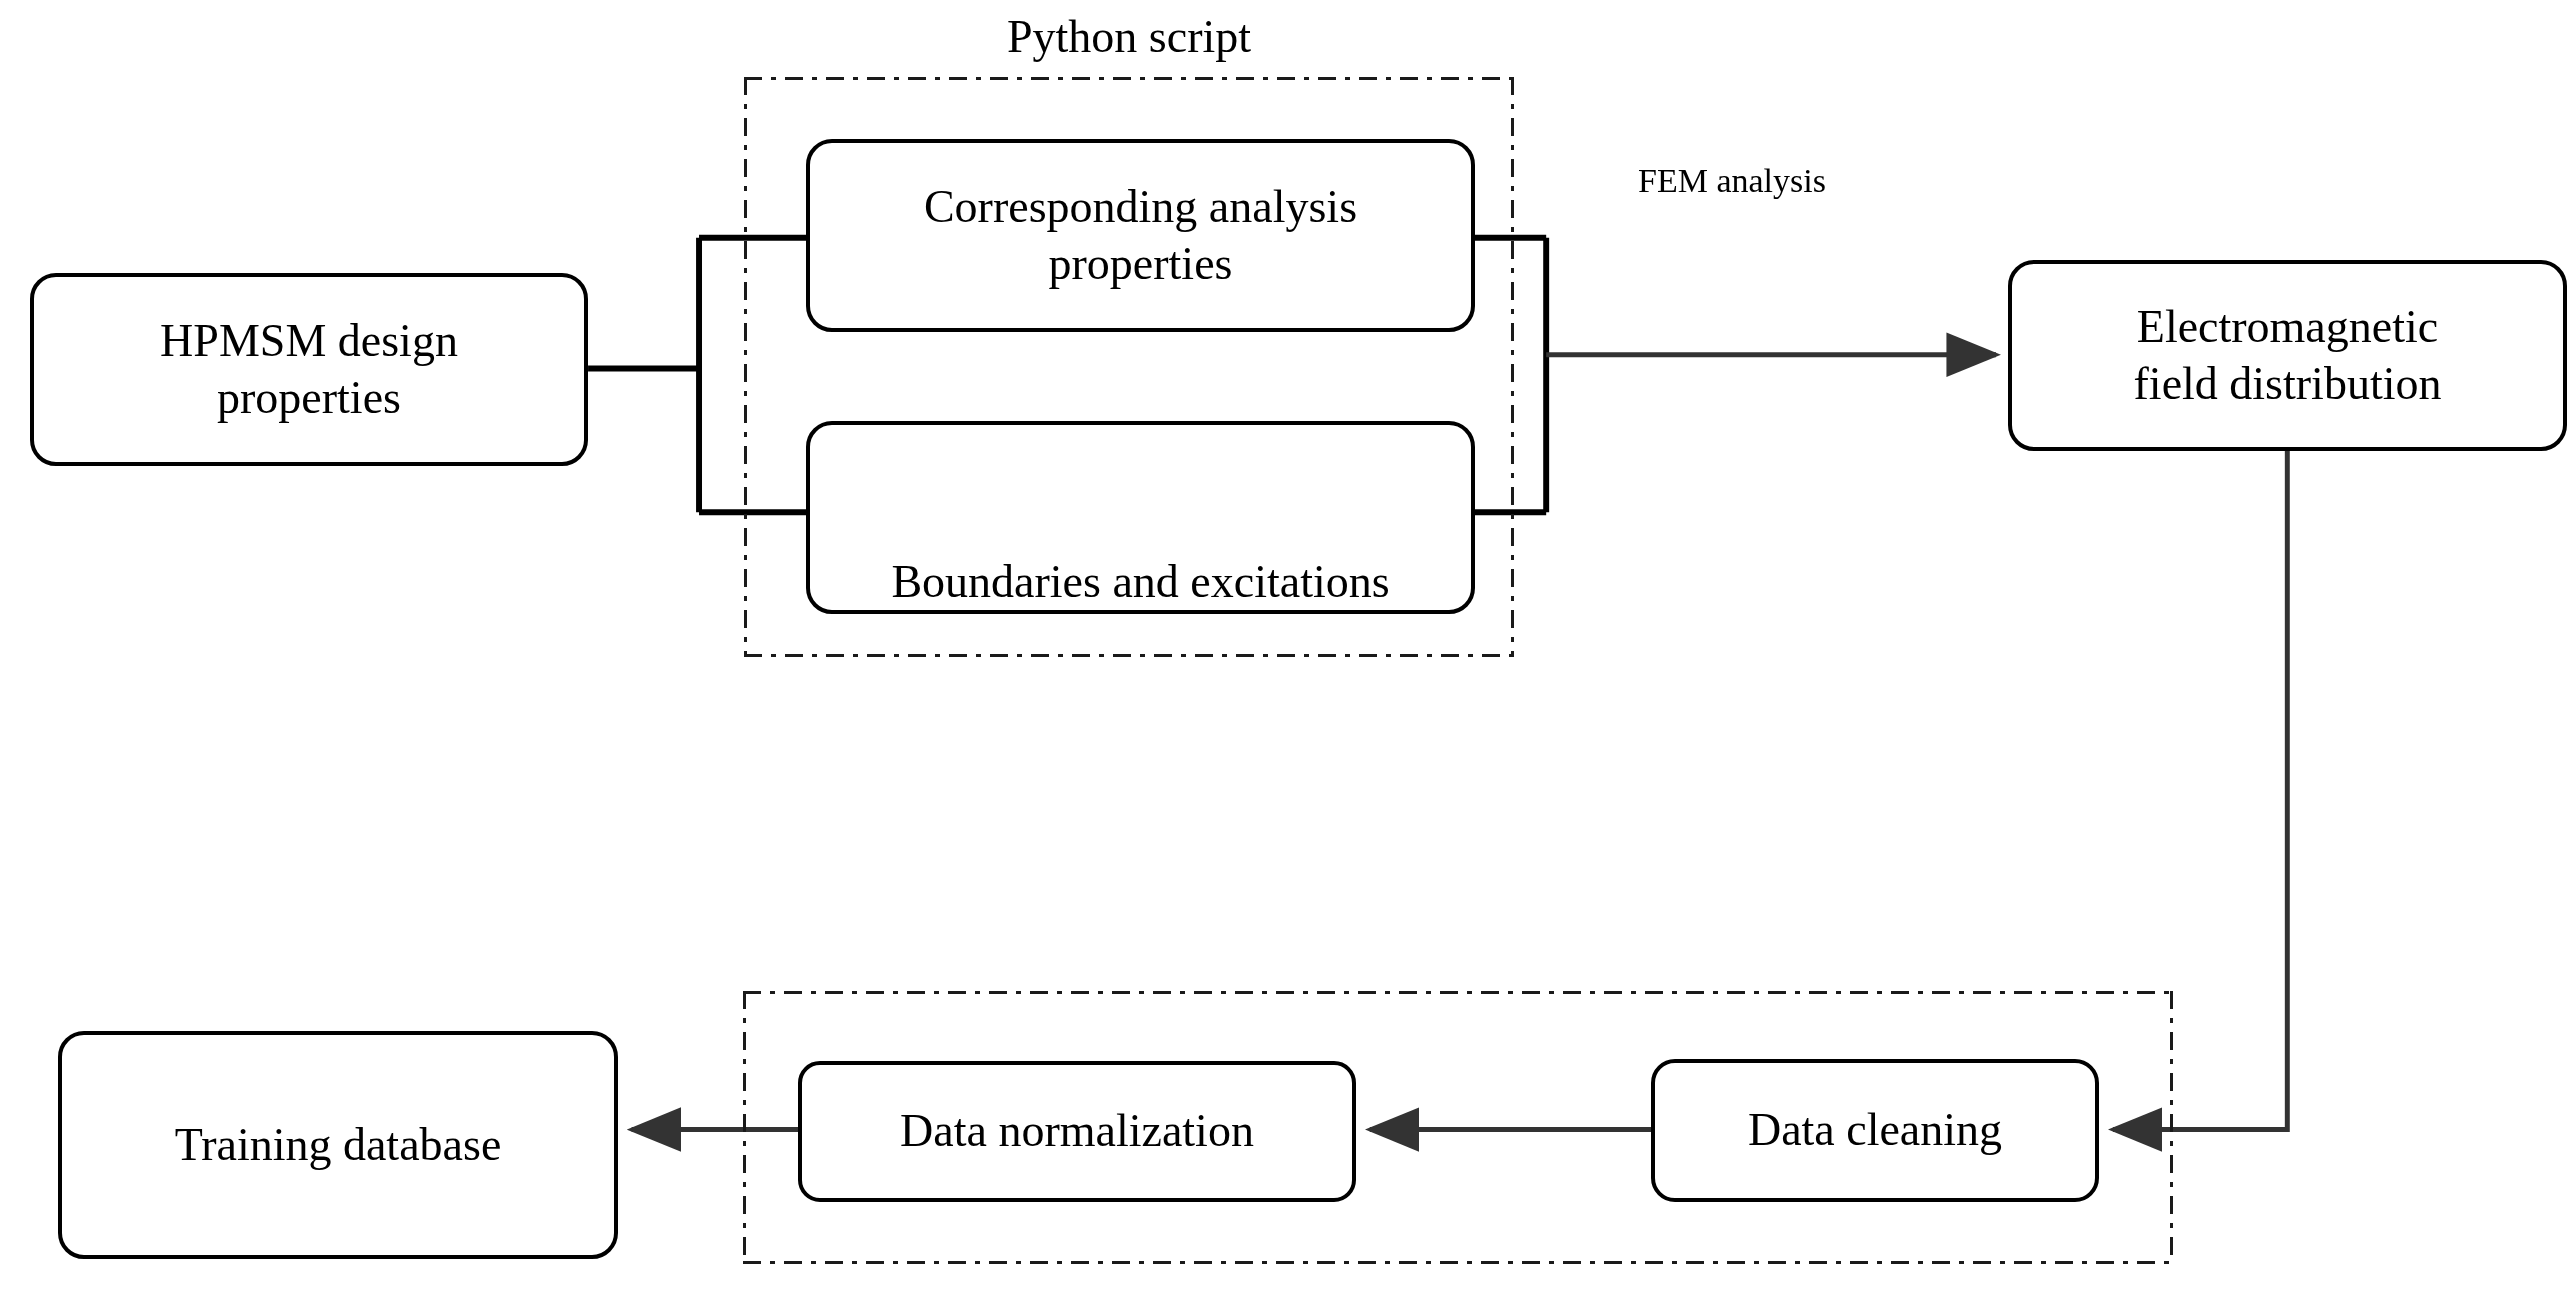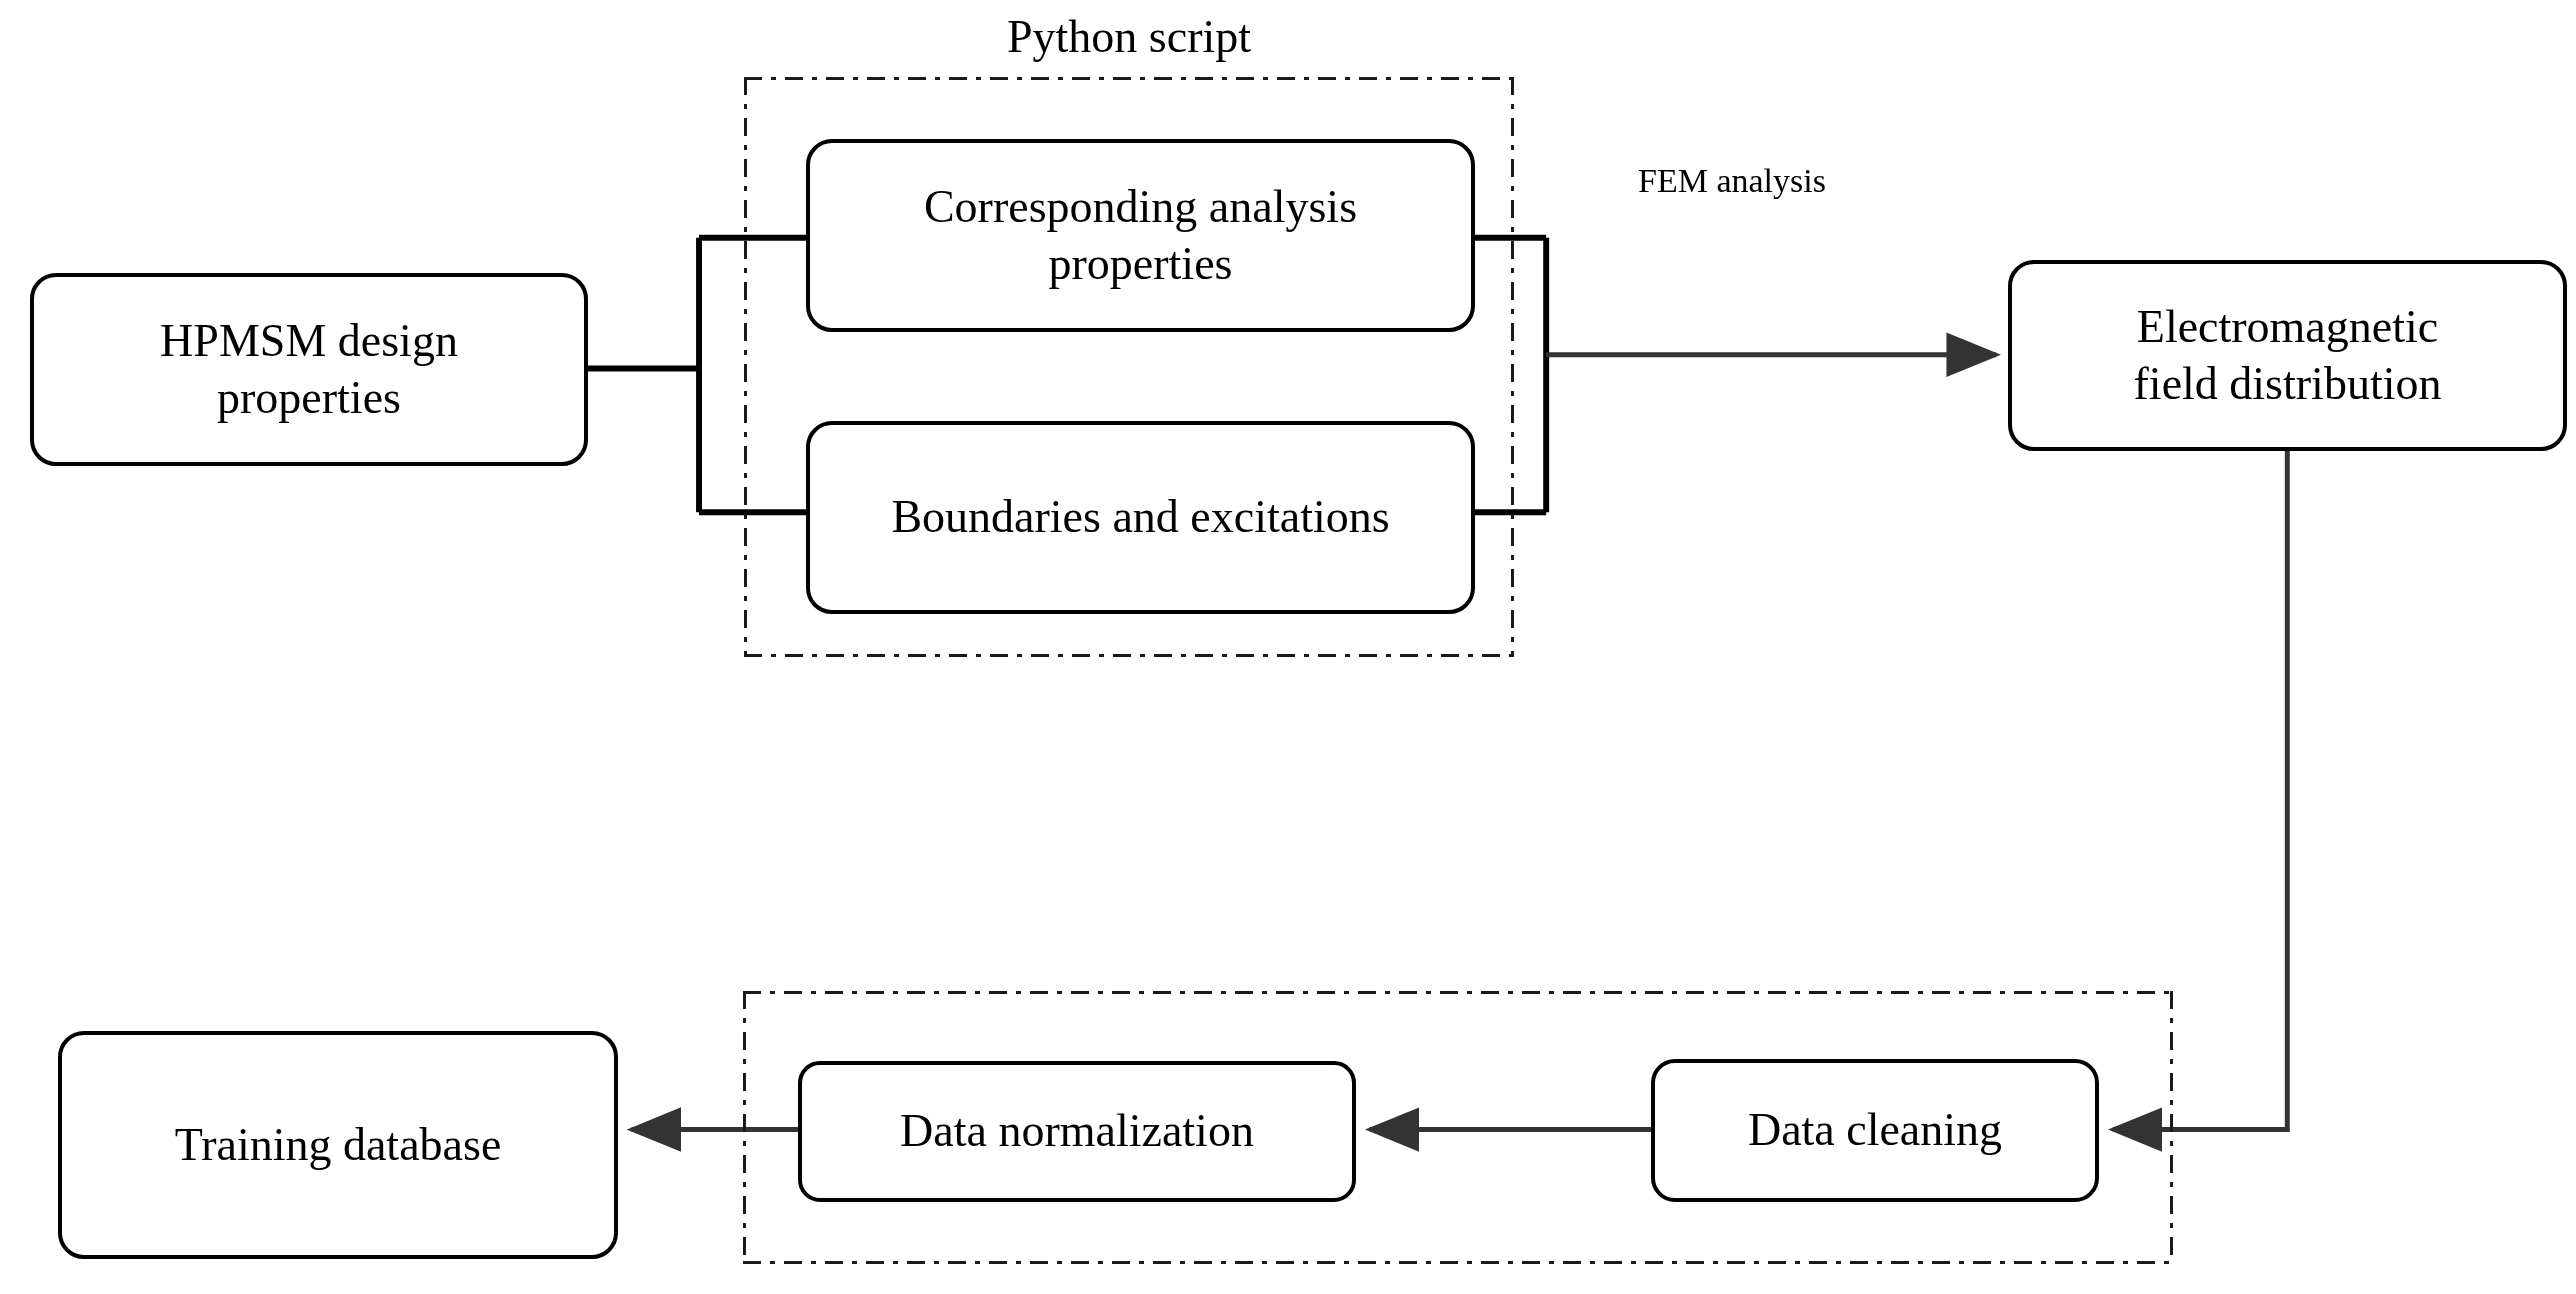--- a/index.html
+++ b/index.html
@@ -137,21 +137,21 @@
     </span>
   </div>
 
   <div class="node" style="left:798px; top:139px; width:669px; height:193px;">
     <span>
       <span>Corresponding analysis</span>
       <span>properties</span>
     </span>
   </div>
 
-  <div class="node" style="left:798px; top:421px; width:669px; height:193px;">
+  <div class="node" style="left:798px; top:421px; width:669px; height:193px;align-items:flex-end;">
     <span>
       <span>Boundaries and excitations</span>
     </span>
   </div>
 
   <div class="node" style="left:2000px; top:260px; width:559px; height:191px;">
     <span>
       <span>Electromagnetic</span>
       <span>field distribution</span>
     </span>

